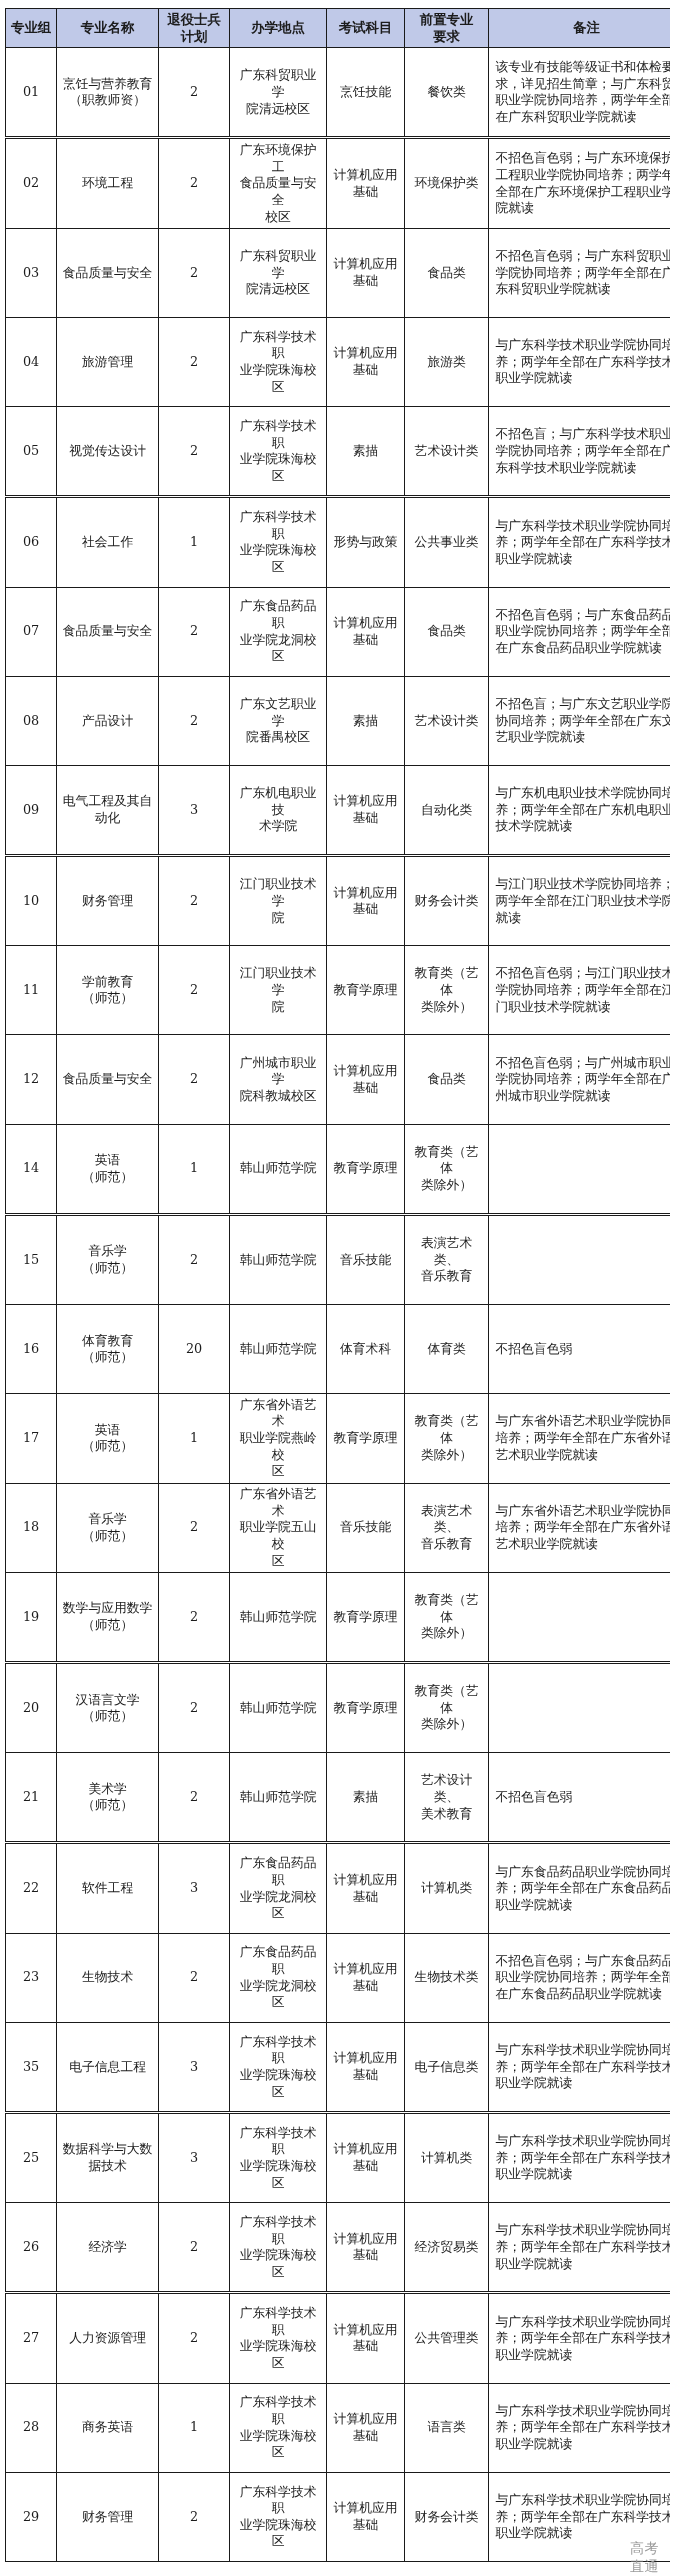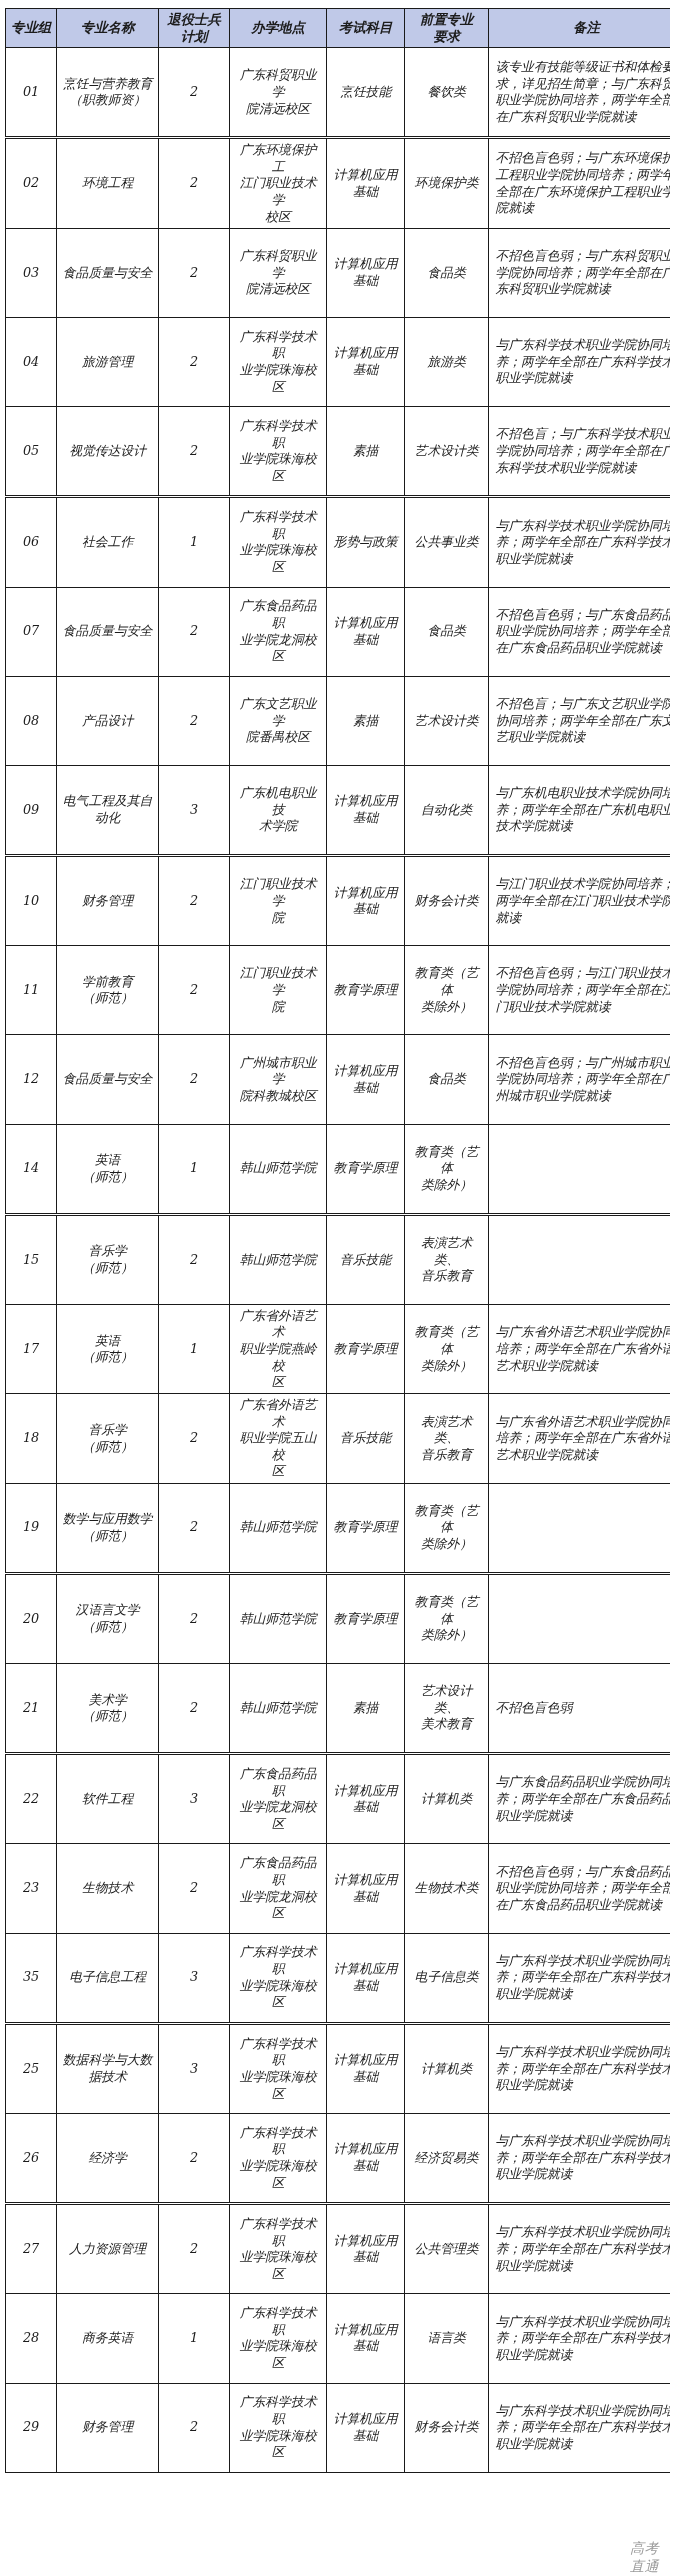--- a/index.html
+++ b/index.html
@@ -10,21 +10,20 @@
   }
   html,body{margin:0;padding:0;background:#ffffff;}
   .page{
     position:relative;
     width:670px;
     height:2576px;
     background:#ffffff;
     overflow:hidden;
     font-family:"DejaVu Serif","Liberation Serif",serif;
     color:var(--text);
-    font-style:italic;
   }
   table.schedule{
     position:absolute;
     left:5.1px; top:7.7px;
     width:678px;
     border-collapse:collapse;
     table-layout:fixed;
   }
   table.schedule, table.schedule th, table.schedule td{
     border:1.3px solid var(--border);
@@ -108,21 +107,21 @@
 院清远校区</td>
           <td class="col-subject">烹饪技能</td>
           <td class="col-prereq">餐饮类</td>
           <td class="col-remark">该专业有技能等级证书和体检要求，详见招生简章；与广东科贸职业学院协同培养，两学年全部在广东科贸职业学院就读</td>
         </tr>
         <tr>
           <td class="col-group">02</td>
           <td class="col-major">环境工程</td>
           <td class="col-plan">2</td>
           <td class="col-location">广东环境保护工
-江门职业技术学
+食品质量与安全
 校区</td>
           <td class="col-subject">计算机应用
 基础</td>
           <td class="col-prereq">环境保护类</td>
           <td class="col-remark">不招色盲色弱；与广东环境保护工程职业学院协同培养；两学年全部在广东环境保护工程职业学院就读</td>
         </tr>
         <tr>
           <td class="col-group">03</td>
           <td class="col-major">食品质量与安全</td>
           <td class="col-plan">2</td>
@@ -245,20 +244,30 @@
         <tr>
           <td class="col-group">15</td>
           <td class="col-major">音乐学
 （师范）</td>
           <td class="col-plan">2</td>
           <td class="col-location">韩山师范学院</td>
           <td class="col-subject">音乐技能</td>
           <td class="col-prereq">表演艺术类、
 音乐教育</td>
           <td class="col-remark"></td>
+        </tr>
+        <tr>
+          <td class="col-group">16</td>
+          <td class="col-major">体育教育
+（师范）</td>
+          <td class="col-plan">20</td>
+          <td class="col-location">韩山师范学院</td>
+          <td class="col-subject">体育术科</td>
+          <td class="col-prereq">体育类</td>
+          <td class="col-remark">不招色盲色弱</td>
         </tr>
         <tr>
           <td class="col-group">17</td>
           <td class="col-major">英语
 （师范）</td>
           <td class="col-plan">1</td>
           <td class="col-location">广东省外语艺术
 职业学院燕岭校
 区</td>
           <td class="col-subject">教育学原理</td>

